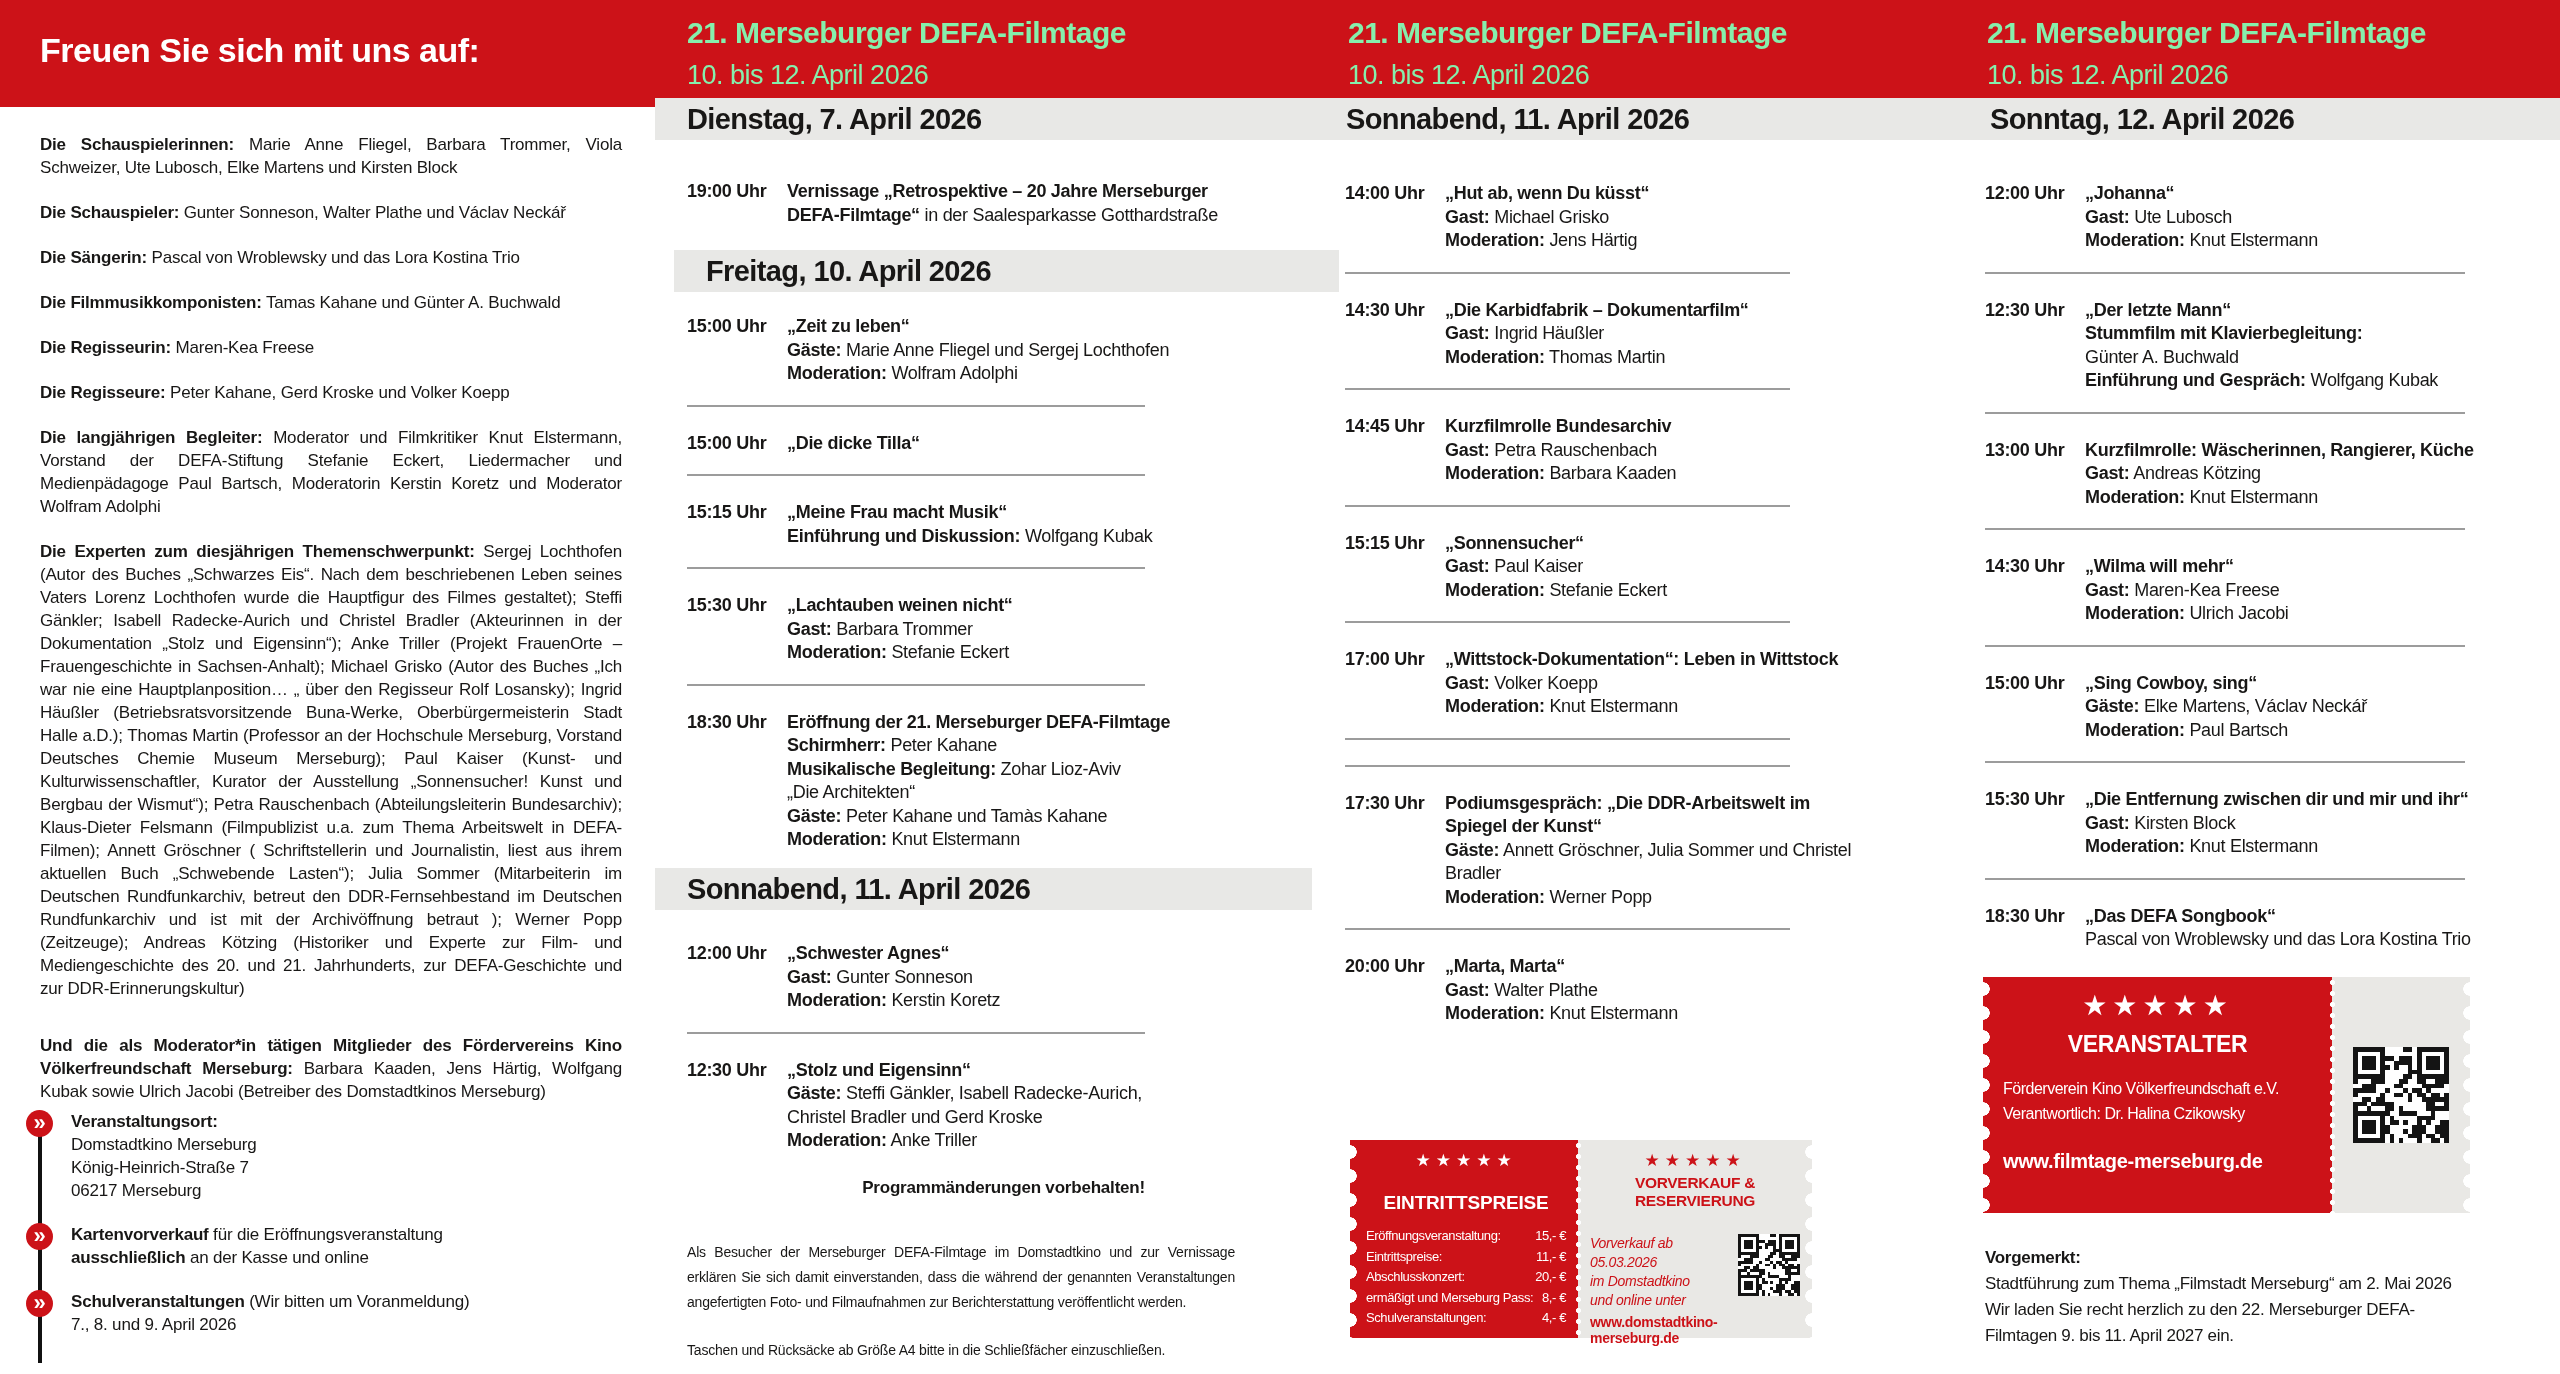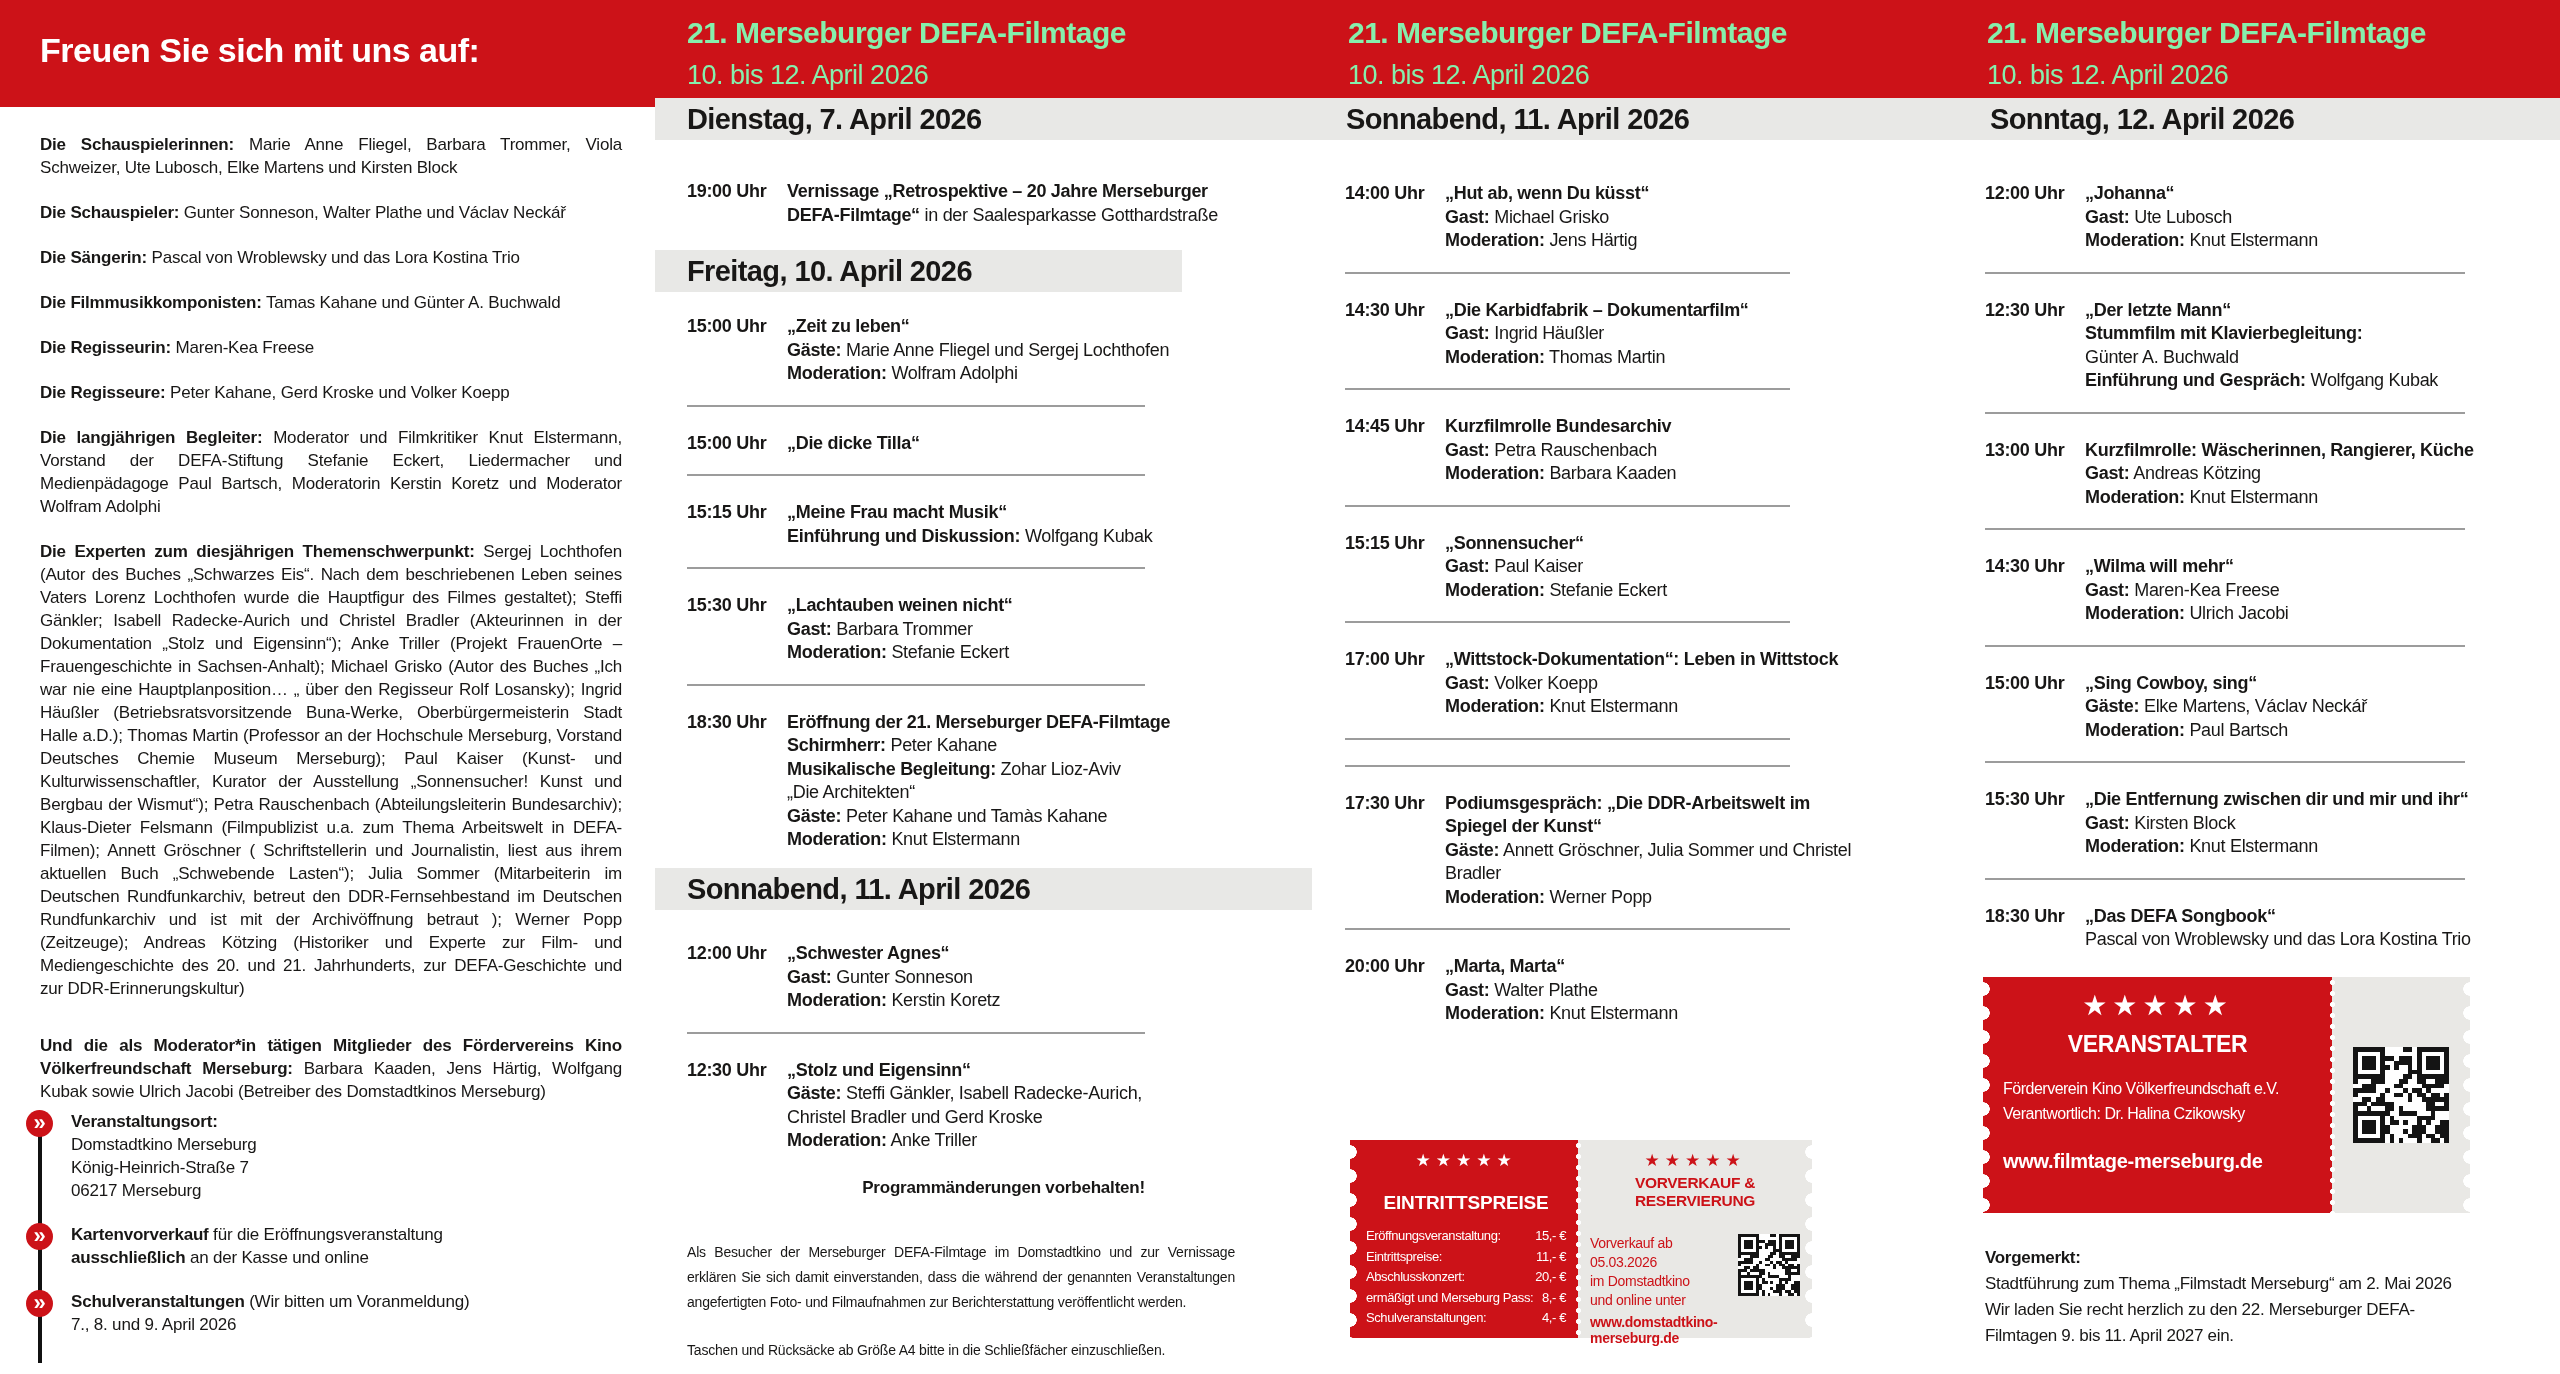--- a/index.html
+++ b/index.html
@@ -11,21 +11,21 @@
   .intro-heading{position:absolute;left:40px;top:0;height:101px;display:flex;align-items:center;
     color:#ffffff;font-size:34px;font-weight:bold;letter-spacing:-0.5px;}
   .head-col{position:absolute;top:15px;color:#86efac;}
   .head-col .h1{font-size:30px;font-weight:bold;letter-spacing:-0.5px;line-height:36px;margin-bottom:8px;}
   .head-col .h2{font-size:27px;line-height:32px;letter-spacing:-0.5px;}
   .hc2{left:687px;} .hc3{left:1348px;} .hc4{left:1987px;}
 
   
   .day-band{position:absolute;background:#e8e8e6;height:42px;}
   .band-main{left:655px;top:98px;width:1905px;}
-  .band-freitag{left:655px;top:250px;width:527px;}
+  .band-freitag{left:674px;top:250px;width:657px;padding-left:8px;}
   .band-sonnabend2{left:655px;top:868px;width:657px;}
   .day-label{position:absolute;top:0;height:42px;line-height:43px;font-weight:bold;font-size:29px;letter-spacing:-0.6px;white-space:nowrap;}
 
   
   .col1{position:absolute;left:40px;top:133px;width:582px;}
   .para{margin:0 0 22px 0;font-size:17px;line-height:23px;letter-spacing:-0.2px;text-align:justify;}
   .para .b,.b{font-weight:bold;}
   .para.gap-lg{margin-bottom:34px;}
   .info-list{position:absolute;left:26px;top:1110px;width:560px;}
   .info-item{display:flex;margin-bottom:21px;}
@@ -69,21 +69,21 @@
   .stars{letter-spacing:5px;white-space:nowrap;}
   .tA-red .stars{font-size:17px;line-height:22px;}
   .tA-gray .stars{font-size:17px;line-height:22px;color:#cc1218;}
   .tB-red .stars{font-size:28px;line-height:34px;}
   .tA-heading{font-size:19px;font-weight:bold;letter-spacing:-0.2px;margin-top:20px;}
   .price-rows{margin-top:12px;font-size:13px;letter-spacing:-0.4px;line-height:20.5px;text-align:left;}
   .price-row{display:flex;justify-content:space-between;}
   .pv{white-space:nowrap;}
   .tAg-heading{font-size:15.5px;font-weight:bold;letter-spacing:-0.3px;margin-top:2px;}
   .tAg-content{display:flex;margin-top:24px;text-align:left;}
-  .presale-lines{font-size:14px;line-height:19px;letter-spacing:-0.3px;flex:1;}
+  .presale-lines{font-size:14px;line-height:19px;letter-spacing:-0.3px;flex:1;font-style:italic;}
   .qr-small{width:62px;height:62px;flex:0 0 62px;}
   .presale-url{font-size:14px;font-weight:bold;letter-spacing:-0.3px;text-align:left;margin-top:4px;}
   .tB-heading{font-size:23px;font-weight:bold;letter-spacing:-0.3px;margin-top:8px;}
   .organizer-lines{margin-top:18px;text-align:left;padding-left:20px;font-size:16px;line-height:25px;letter-spacing:-0.5px;}
   .organizer-url{margin-top:24px;text-align:left;padding-left:20px;font-size:20px;font-weight:bold;letter-spacing:-0.3px;}
   .qr-large{width:96px;height:96px;}
 
   
   .outro{position:absolute;left:1985px;top:1245px;width:492px;font-size:17px;line-height:26px;letter-spacing:-0.3px;}
   .outro-heading{font-weight:bold;}

